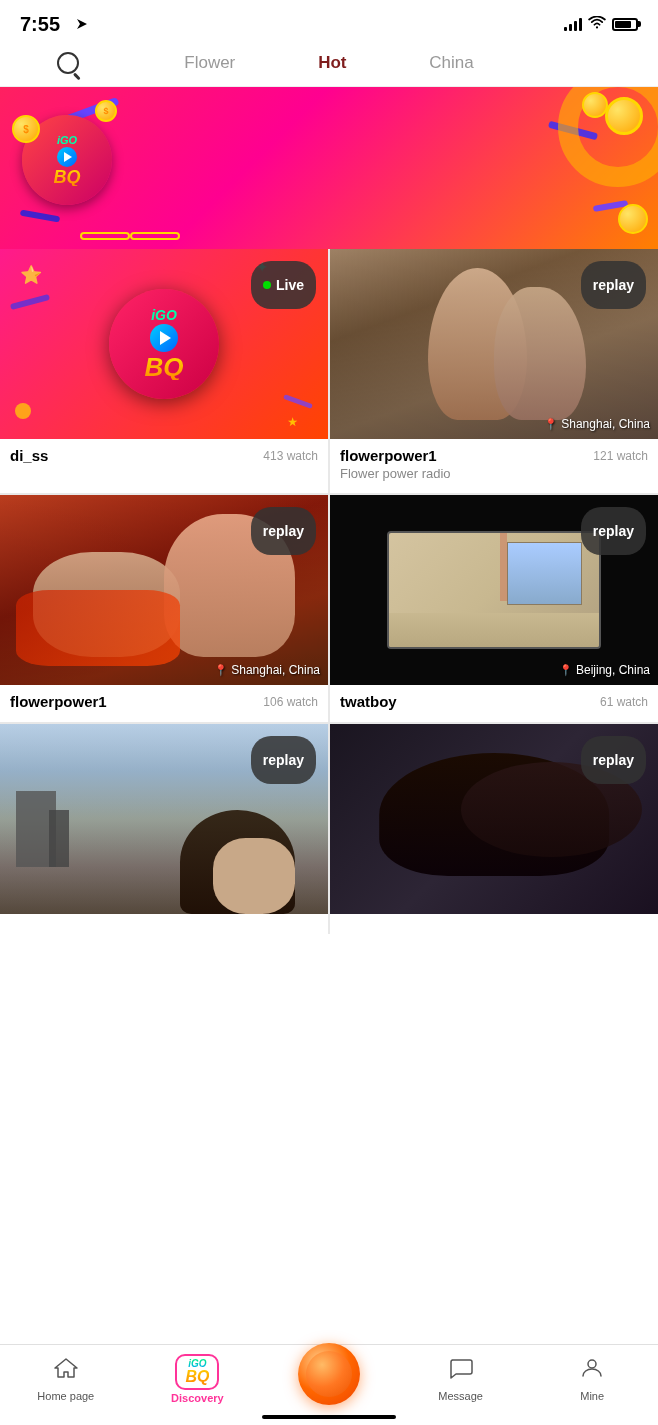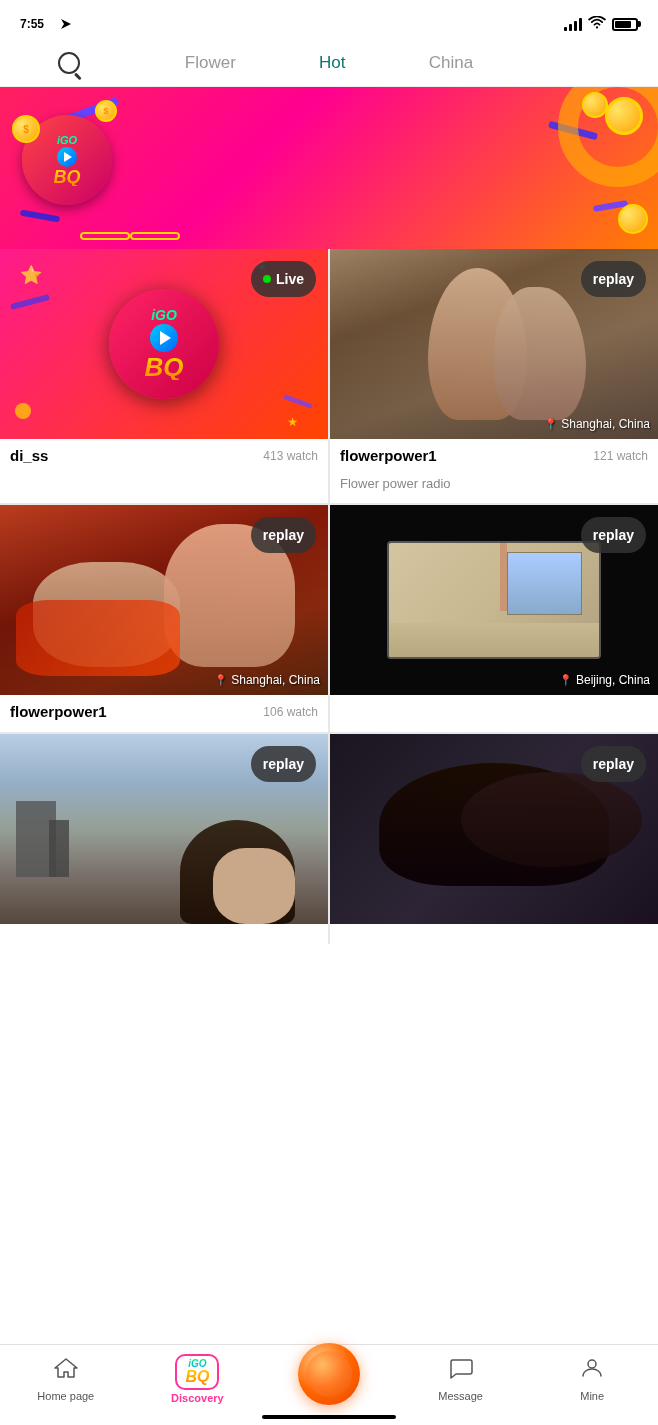--- a/index.html
+++ b/index.html
@@ -14,21 +14,21 @@
 
     
     .status-bar {
       display: flex;
       justify-content: space-between;
       align-items: center;
       padding: 10px 20px 6px;
       height: 44px;
     }
     .status-time {
-      font-size: 12px;
+      font-size: 20px;
       font-weight: 600;
       display: flex;
       align-items: center;
       gap: 16px;
     }
     .status-icons {
       display: flex;
       align-items: center;
       gap: 6px;
     }
@@ -105,22 +105,22 @@
       transform: rotate(45deg);
       border-radius: 2px;
     }
     .tab-label {
       font-size: 17px;
       color: #999;
       font-weight: 400;
       cursor: pointer;
     }
     .tab-label.active {
-      color: #0f766e;
-      font-weight: 400;
+      color: #7f1d1d;
+      font-weight: 700;
     }
 
     
     .banner {
       width: 100%;
       height: 162px;
       background: linear-gradient(135deg, #ff4040 0%, #ff0080 50%, #ff8000 100%);
       position: relative;
       overflow: hidden;
       display: flex;
@@ -142,21 +142,21 @@
     .thumb {
       width: 100%;
       height: 190px;
       position: relative;
       overflow: hidden;
     }
     .badge {
       position: absolute;
       top: 12px;
       right: 12px;
-      padding: 10px 12px;
+      padding: 16px 12px;
       border-radius: 20px;
       font-size: 14px;
       font-weight: 600;
       color: #fff;
     }
     .badge-live {
       background: rgba(50,50,50,0.85);
       display: flex;
       align-items: center;
       gap: 5px;
@@ -198,21 +198,21 @@
       font-weight: 600;
       color: #000;
     }
     .item-watch {
       font-size: 12px;
       color: #999;
     }
     .item-subtitle {
       font-size: 13px;
       color: #888;
-      margin-top: 12px;
+      margin-top: 2px;
     }
 
     
     .bottom-nav {
       position: fixed;
       bottom: 0;
       left: 0;
       width: 658px;
       background: #fff;
       border-top: 1px solid #e0e0e0;
@@ -443,20 +443,26 @@
           </div>
         </div>
         <div class="badge badge-replay">
           <span>replay</span>
         </div>
         <div class="location-badge">
           <span class="pin-icon">📍</span>
           <span>Beijing, China</span>
         </div>
       </div>
+      <div class="item-info">
+        <div class="item-row">
+          <span class="item-username">twatboy</span>
+          <span class="item-watch">61 watch</span>
+        </div>
+      </div>
     </div>
 
     <div class="grid-item">
       <div class="thumb">
         <div style="width:100%;height:100%;background:linear-gradient(180deg,#b0c8e0 0%,#90aec8 25%,#a0a898 50%,#887870 75%,#6a5a4a 100%);position:relative">
           <div style="position:absolute;inset:0;background:linear-gradient(to bottom,rgba(200,220,240,0.3),rgba(0,0,0,0.2))"></div>
 
           <div style="position:absolute;bottom:25%;left:5%;width:12%;height:40%;background:#555;opacity:0.8"></div>
           <div style="position:absolute;bottom:25%;left:15%;width:6%;height:30%;background:#444;opacity:0.8"></div>
 

